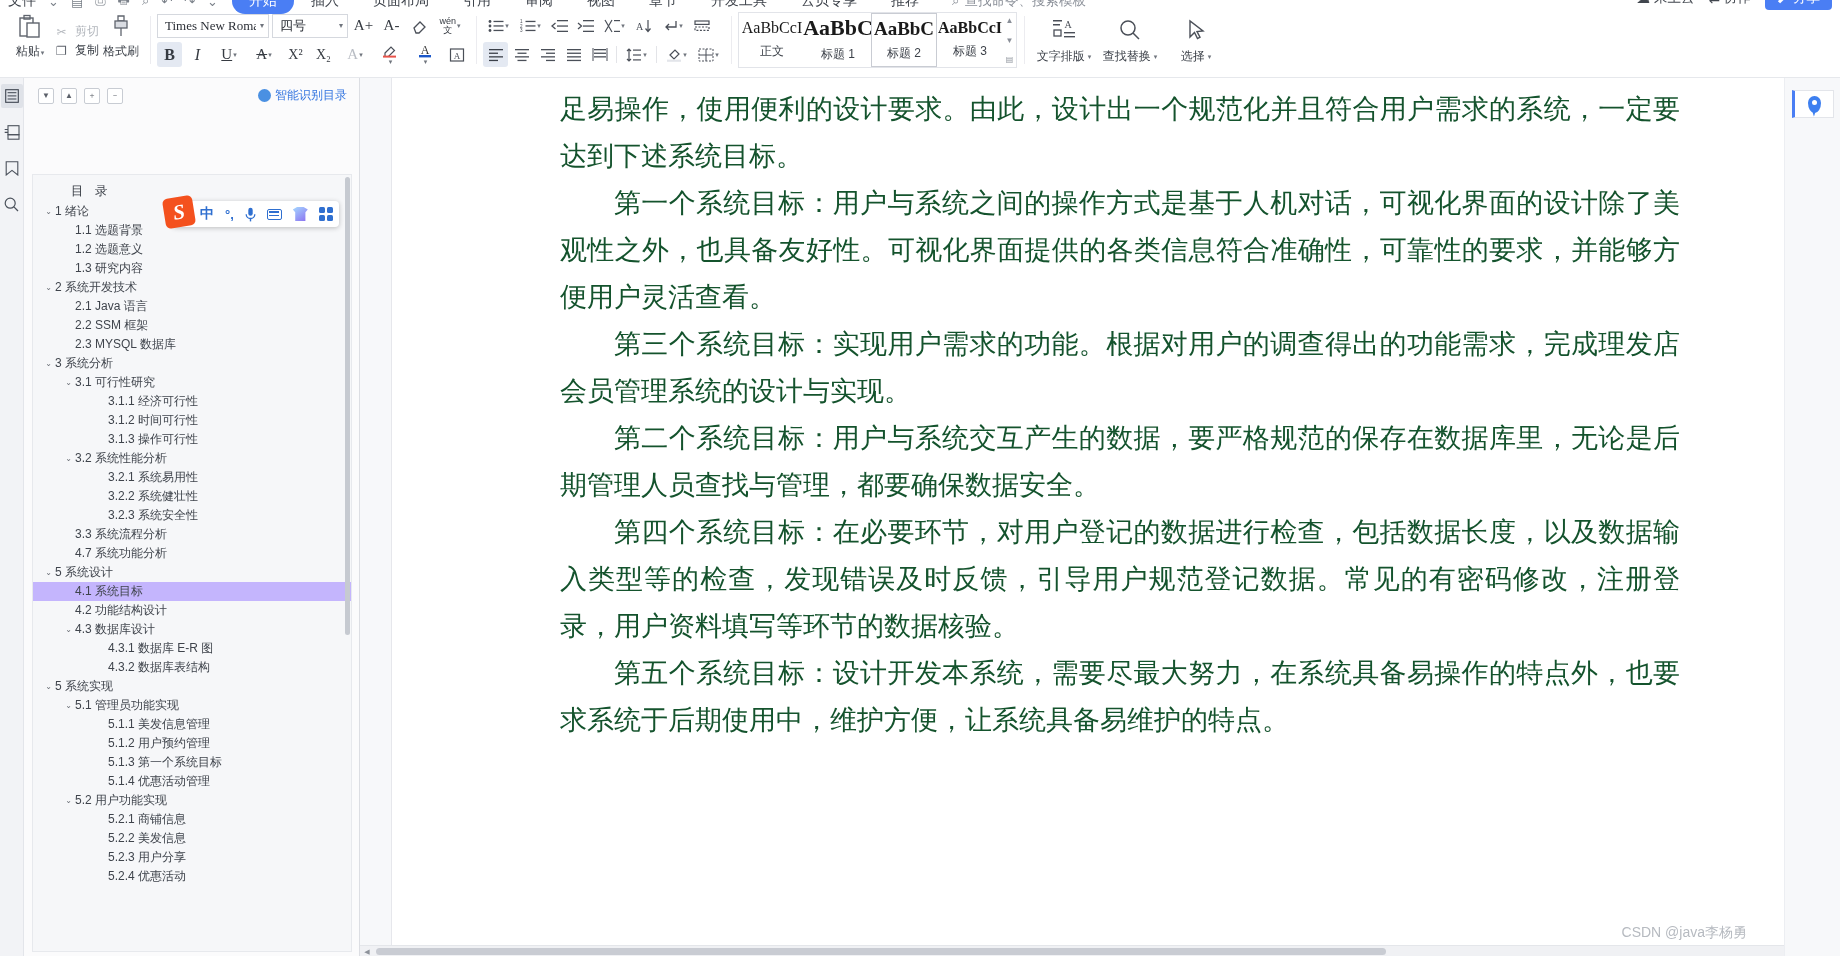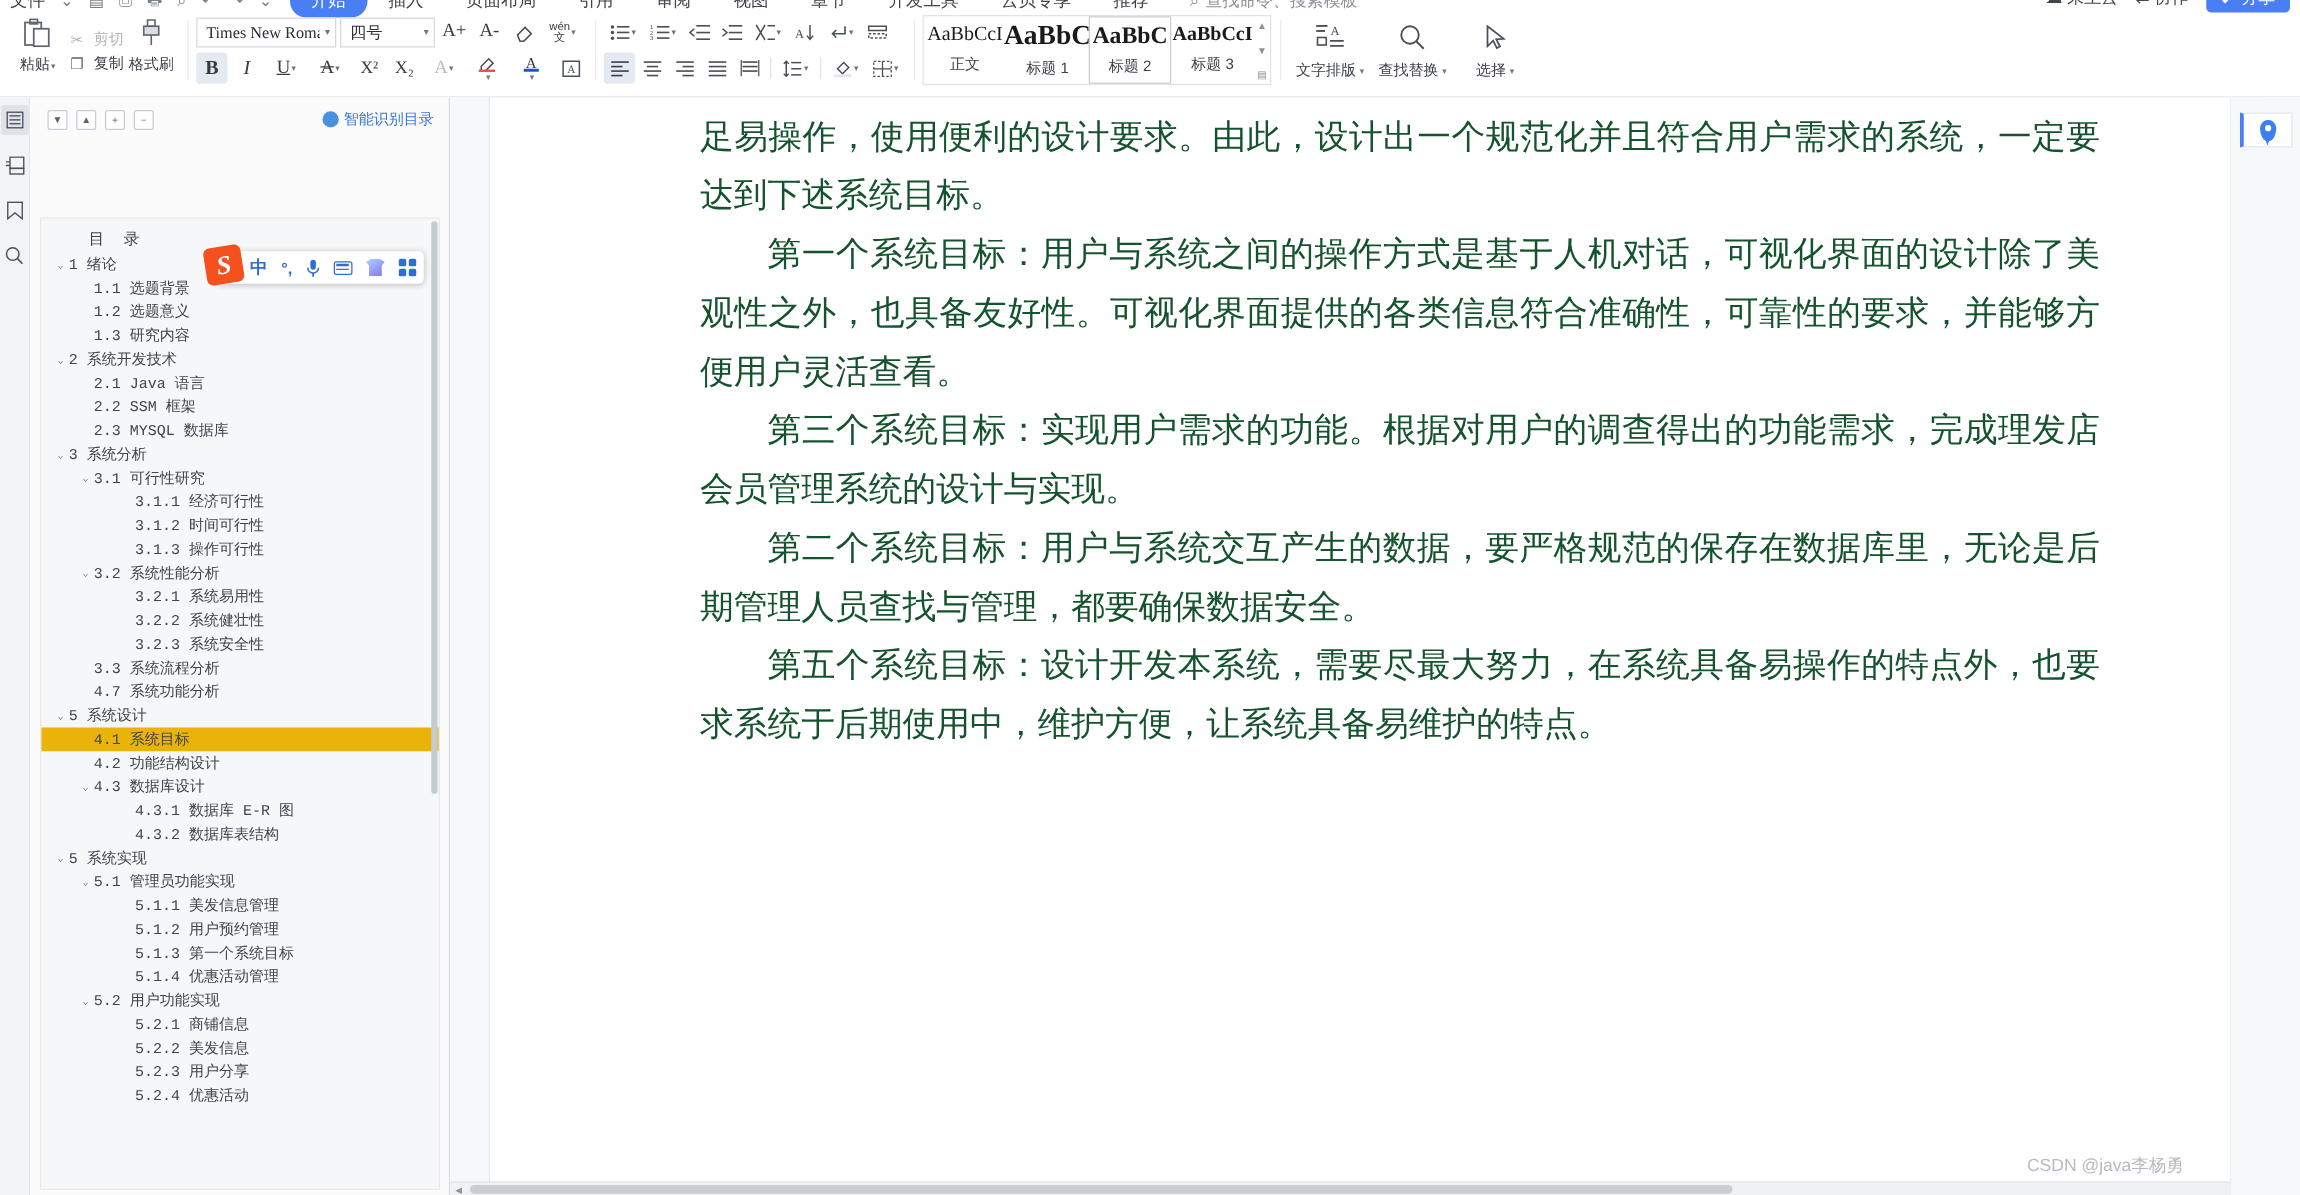--- a/index.html
+++ b/index.html
@@ -135,27 +135,27 @@
     width: 16px; height: 16px; border: 1px solid #c8ccd3; background: #fff; border-radius: 2px;
     display: flex; align-items: center; justify-content: center; font-size: 8px; color: #5c616a;
   }
   .np-smart { margin-left: auto; display: flex; align-items: center; gap: 4px; font-size: 12px; color: #3576e0; }
   .np-smart .dot { width: 13px; height: 13px; border-radius: 50%; background: #4a90e2; display: inline-block; }
 
   .toc {
     position: absolute; left: 8px; top: 96px; width: 320px; height: 778px;
     background: #f6f7f9; border: 1px solid #e7e9ed; overflow: hidden;
   }
-  .toc-inner { position: relative; padding-top: 6px; font-family: Liberation Mono, monospace; }
+  .toc-inner { position: relative; padding-top: 6px; }
   .toc-head { font-size: 12.5px; color: #3a3f47; padding: 2px 0 2px 38px; letter-spacing: 4px; }
   .toc-row {
     display: flex; align-items: center; height: 19px; font-size: 12px; color: #3f444c;
     padding-right: 6px; white-space: nowrap;
   }
-  .toc-row.sel { background: #eab308; }
+  .toc-row.sel { background: #c4b5fd; }
   .toc-row .chev { width: 13px; font-size: 8px; color: #6b7077; display: inline-flex; justify-content: center; }
   .toc-row .txt { flex: 1; overflow: hidden; text-overflow: ellipsis; }
   .lv1 { padding-left: 22px; }
   .lv2 { padding-left: 42px; }
   .lv3 { padding-left: 62px; }
   .lv1 .chev { margin-left: -13px; }
   .lv2 .chev { margin-left: -13px; }
   .toc-scroll {
     position: absolute; right: 1px; top: 2px; width: 5px; height: 458px;
     background: #c6cad1; border-radius: 3px;
@@ -818,20 +818,21 @@
       </span>
   </div>
 
   <div class="doc-area">
     <div class="page">
       <div class="page-body" id="page-body">
           <p>足易操作，使用便利的设计要求。由此，设计出一个规范化并且符合用户需求的系统，一定要达到下述系统目标。</p>
           <p class="ind">第一个系统目标：用户与系统之间的操作方式是基于人机对话，可视化界面的设计除了美观性之外，也具备友好性。可视化界面提供的各类信息符合准确性，可靠性的要求，并能够方便用户灵活查看。</p>
           <p class="ind">第三个系统目标：实现用户需求的功能。根据对用户的调查得出的功能需求，完成理发店会员管理系统的设计与实现。</p>
           <p class="ind">第二个系统目标：用户与系统交互产生的数据，要严格规范的保存在数据库里，无论是后期管理人员查找与管理，都要确保数据安全。</p>
+          <p class="ind">第四个系统目标：在必要环节，对用户登记的数据进行检查，包括数据长度，以及数据输入类型等的检查，发现错误及时反馈，引导用户规范登记数据。常见的有密码修改，注册登录，用户资料填写等环节的数据核验。</p>
           <p class="ind">第五个系统目标：设计开发本系统，需要尽最大努力，在系统具备易操作的特点外，也要求系统于后期使用中，维护方便，让系统具备易维护的特点。</p>
         </div>
       <div class="watermark">CSDN @java李杨勇</div>
     </div>
   </div>
 
   <div class="hscroll-track">
     <span class="hs-arrow l">◀</span>
     <span class="hscroll-thumb"></span>
     <span class="hs-arrow r">▶</span>

